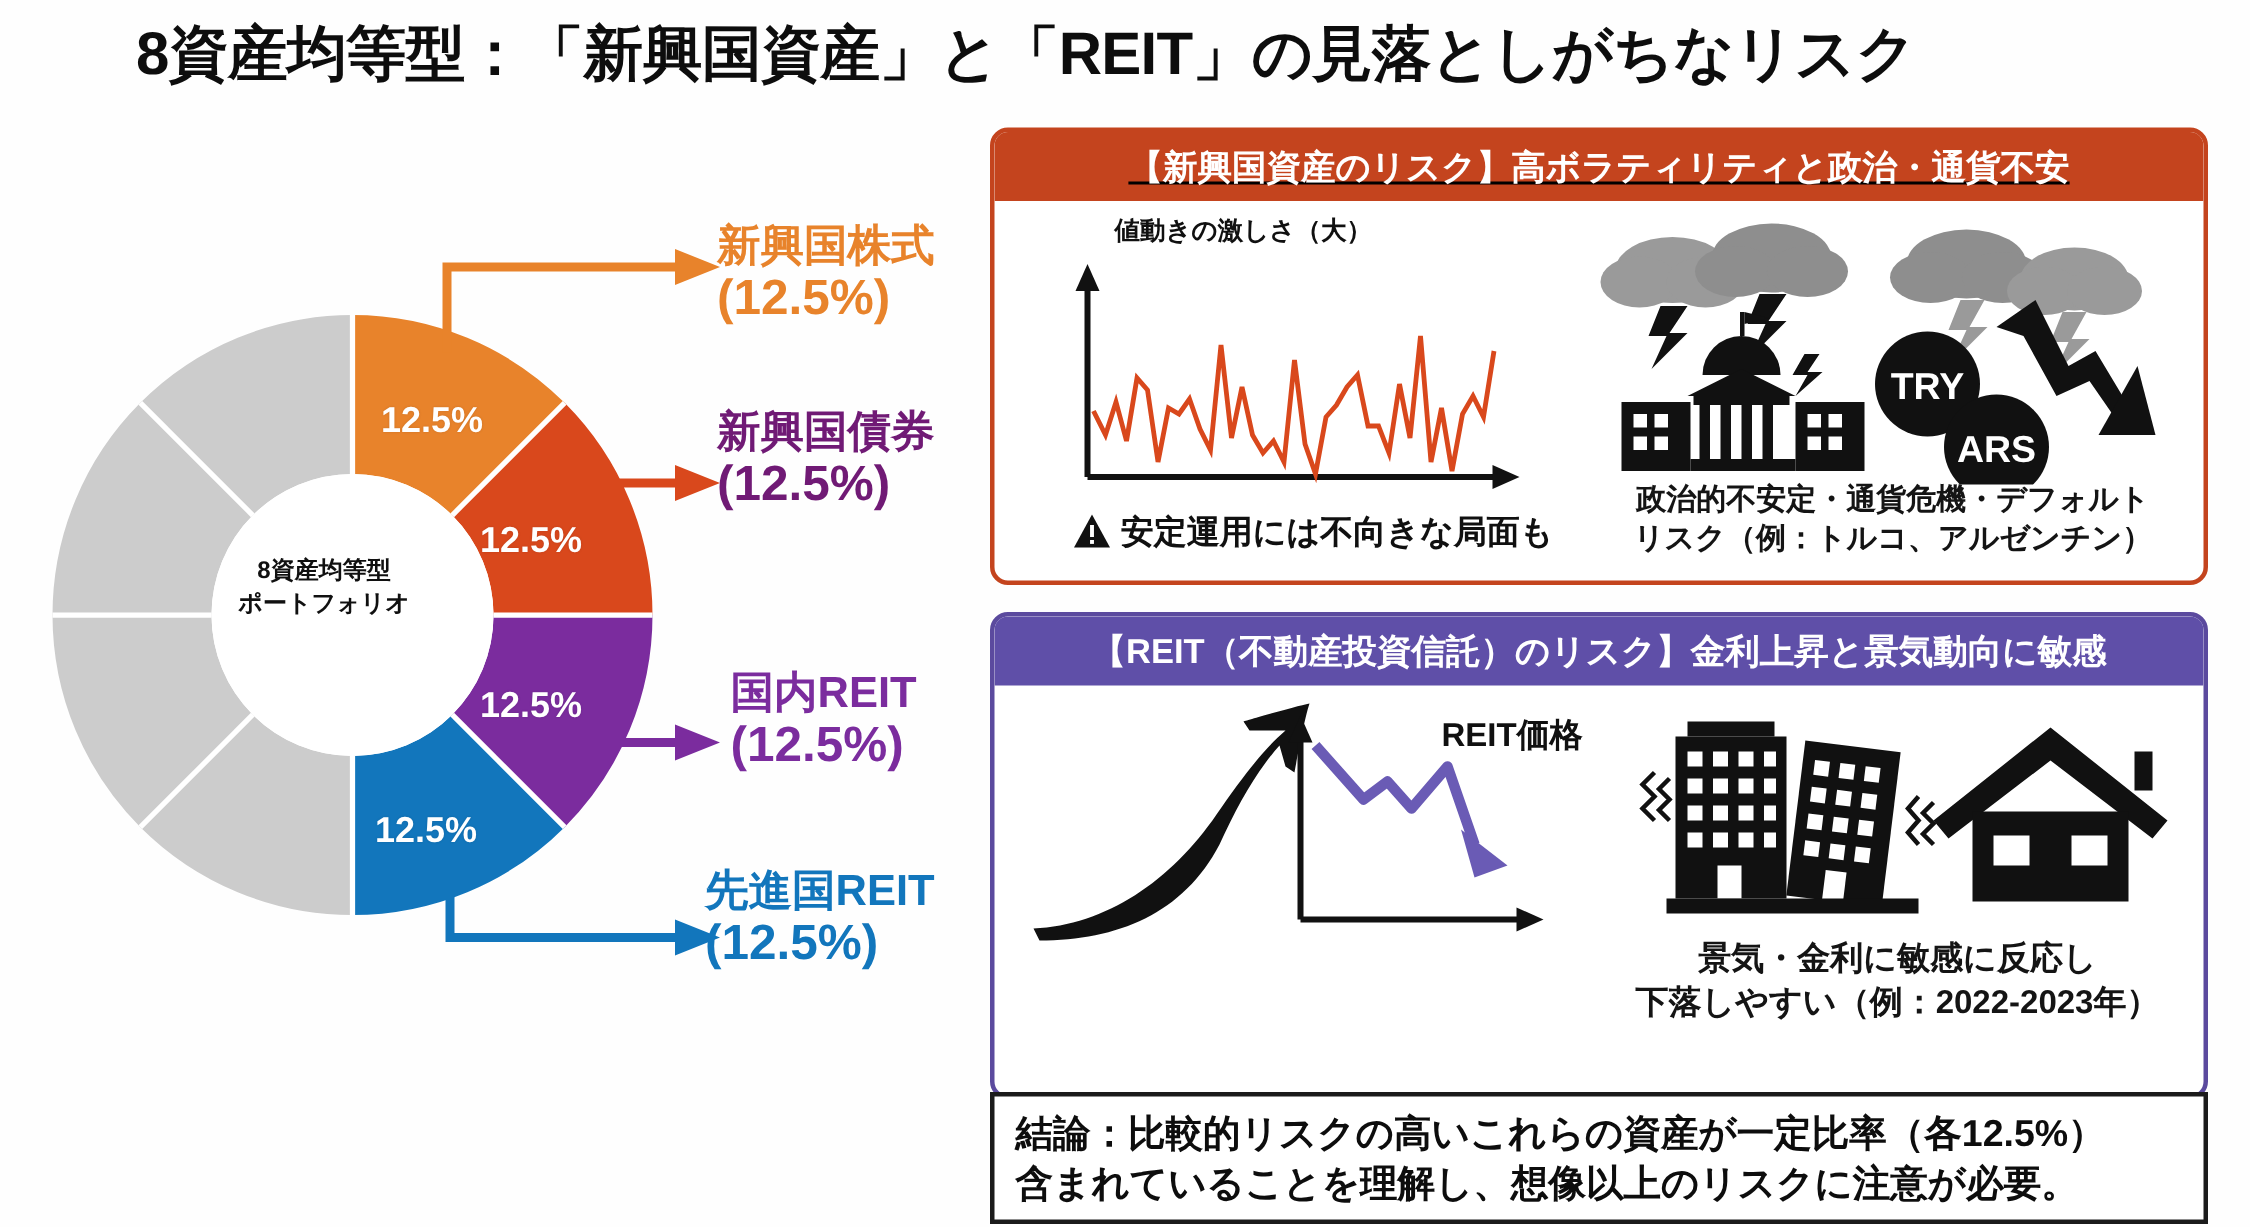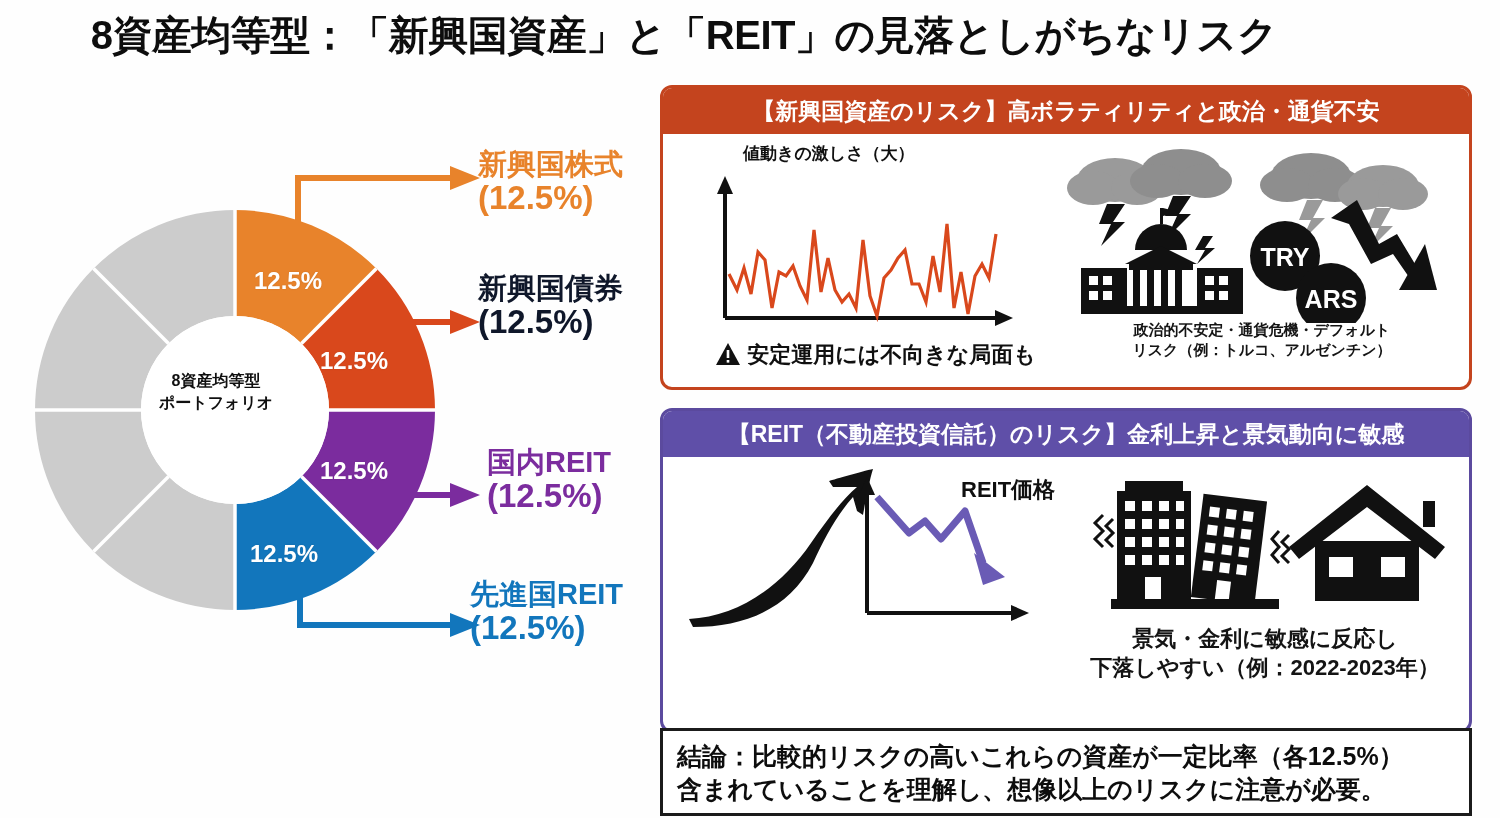--- a/index.html
+++ b/index.html
@@ -41,21 +41,21 @@
   
   .panel {
     position: absolute; background: #fff;
     border-radius: 12px; overflow: hidden;
   }
   .panel-head {
     height: 46px; display: flex; align-items: center; justify-content: center;
     color: #fff; font-size: 23px; font-weight: 700; white-space: nowrap;
   }
   .panel-body { position: relative; }
-  #panel-em  { left: 660px; top: 85px;  width: 812px; height: 305px; border: 3px solid #C4441E; }
+  #panel-em  { left: 660px; top: 85px;  width: 812px; height: 305px; border: 3px solid #C4441E; text-decoration: underline; }
   #panel-em  .panel-head { background: #C4441E; }
   #panel-em  .panel-body { height: 253px; }
   #panel-reit{ left: 660px; top: 408px; width: 812px; height: 325px; border: 3px solid #5B4A9E; }
   #panel-reit .panel-head { background: #5F4FA8; }
   #panel-reit .panel-body { height: 238px; }
 
   .cap {
     position: absolute; text-align: center; font-weight: 700;
     color: #141414; line-height: 1.3; white-space: nowrap;
   }
@@ -138,21 +138,21 @@
     <g stroke="#1276BC" stroke-width="6" fill="none">
       <path d="M 20 432 L 20 475 L 175 475"></path>
     </g>
     <polygon points="170,463 200,475 170,487" fill="#1276BC"></polygon>
   </svg>
 
   <div class="lead-label" style="left:478px; top:148px; color:#E8832B;">
     <span class="nm">新興国株式</span>
     <span class="pc">(12.5%)</span>
   </div>
-  <div class="lead-label" style="left:478px; top:272px; color:#0f172a;">
+  <div class="lead-label" style="left:478px; top:272px; color:#701a75;">
     <span class="nm">新興国債券</span>
     <span class="pc">(12.5%)</span>
   </div>
   <div class="lead-label" style="left:487px; top:446px; color:#7B2C9E;">
     <span class="nm">国内REIT</span>
     <span class="pc">(12.5%)</span>
   </div>
   <div class="lead-label" style="left:470px; top:578px; color:#1276BC;">
     <span class="nm">先進国REIT</span>
     <span class="pc">(12.5%)</span>
@@ -239,21 +239,21 @@
         <text x="222" y="128" text-anchor="middle" fill="#fff" font-size="25" font-weight="700" font-family="Liberation Sans, sans-serif">TRY</text>
         <circle cx="268" cy="160" r="35" fill="#111"></circle>
         <text x="268" y="170" text-anchor="middle" fill="#fff" font-size="25" font-weight="700" font-family="Liberation Sans, sans-serif">ARS</text>
 
         <g fill="#111">
           <polygon points="268,80 294,62 316,106 334,96 358,136 348,142 330,116 308,126 286,86"></polygon>
           <polygon points="336,152 362,106 374,152"></polygon>
         </g>
       </svg>
 
-      <div class="cap" style="left:394px; top:186px; width:410px; font-size:15px;">
+      <div class="cap" style="left:394px; top:186px; width:410px; font-size:20px;">
         <div>政治的不安定・通貨危機・デフォルト</div>
         <div>リスク（例：トルコ、アルゼンチン）</div>
       </div>
     </div>
   </div>
 
   <div class="panel" id="panel-reit">
     <div class="panel-head">【REIT（不動産投資信託）のリスク】金利上昇と景気動向に敏感</div>
     <div class="panel-body">
 

